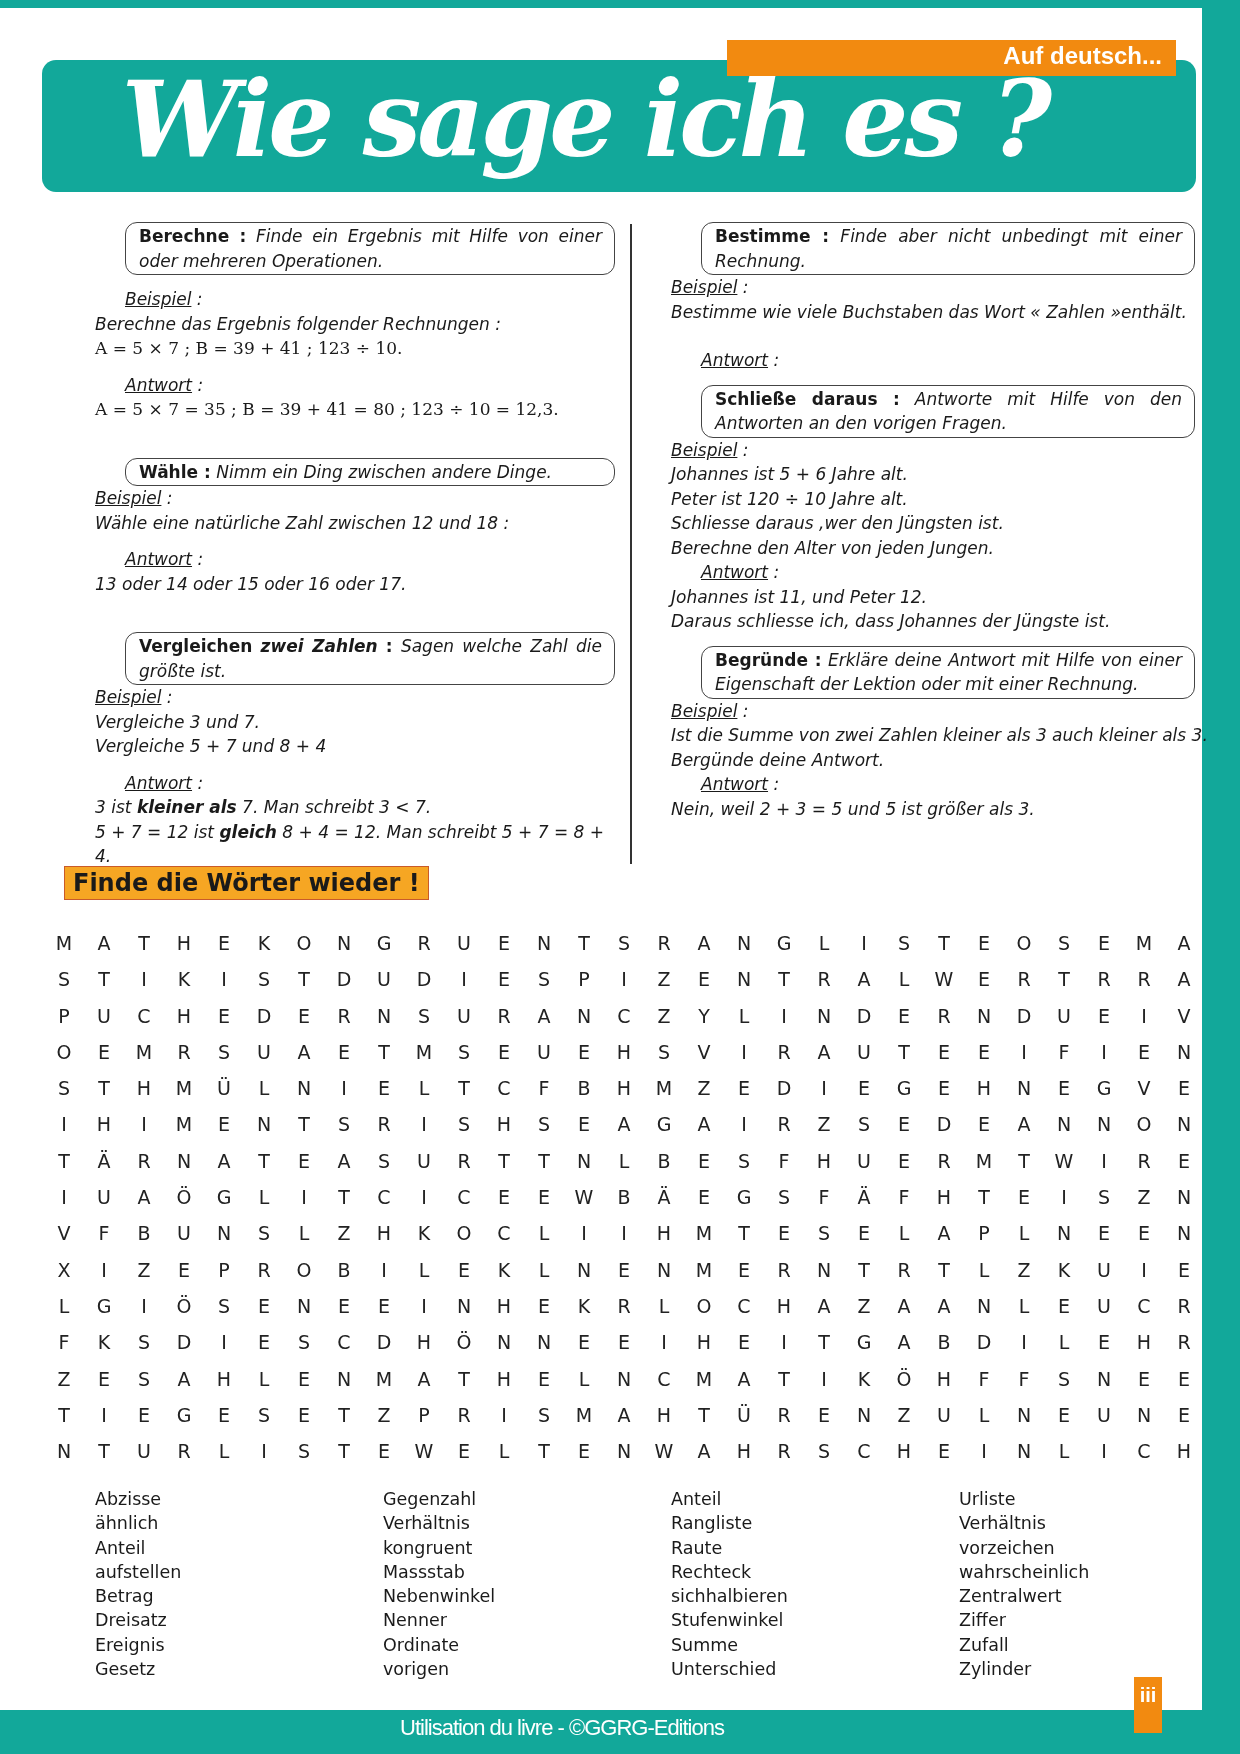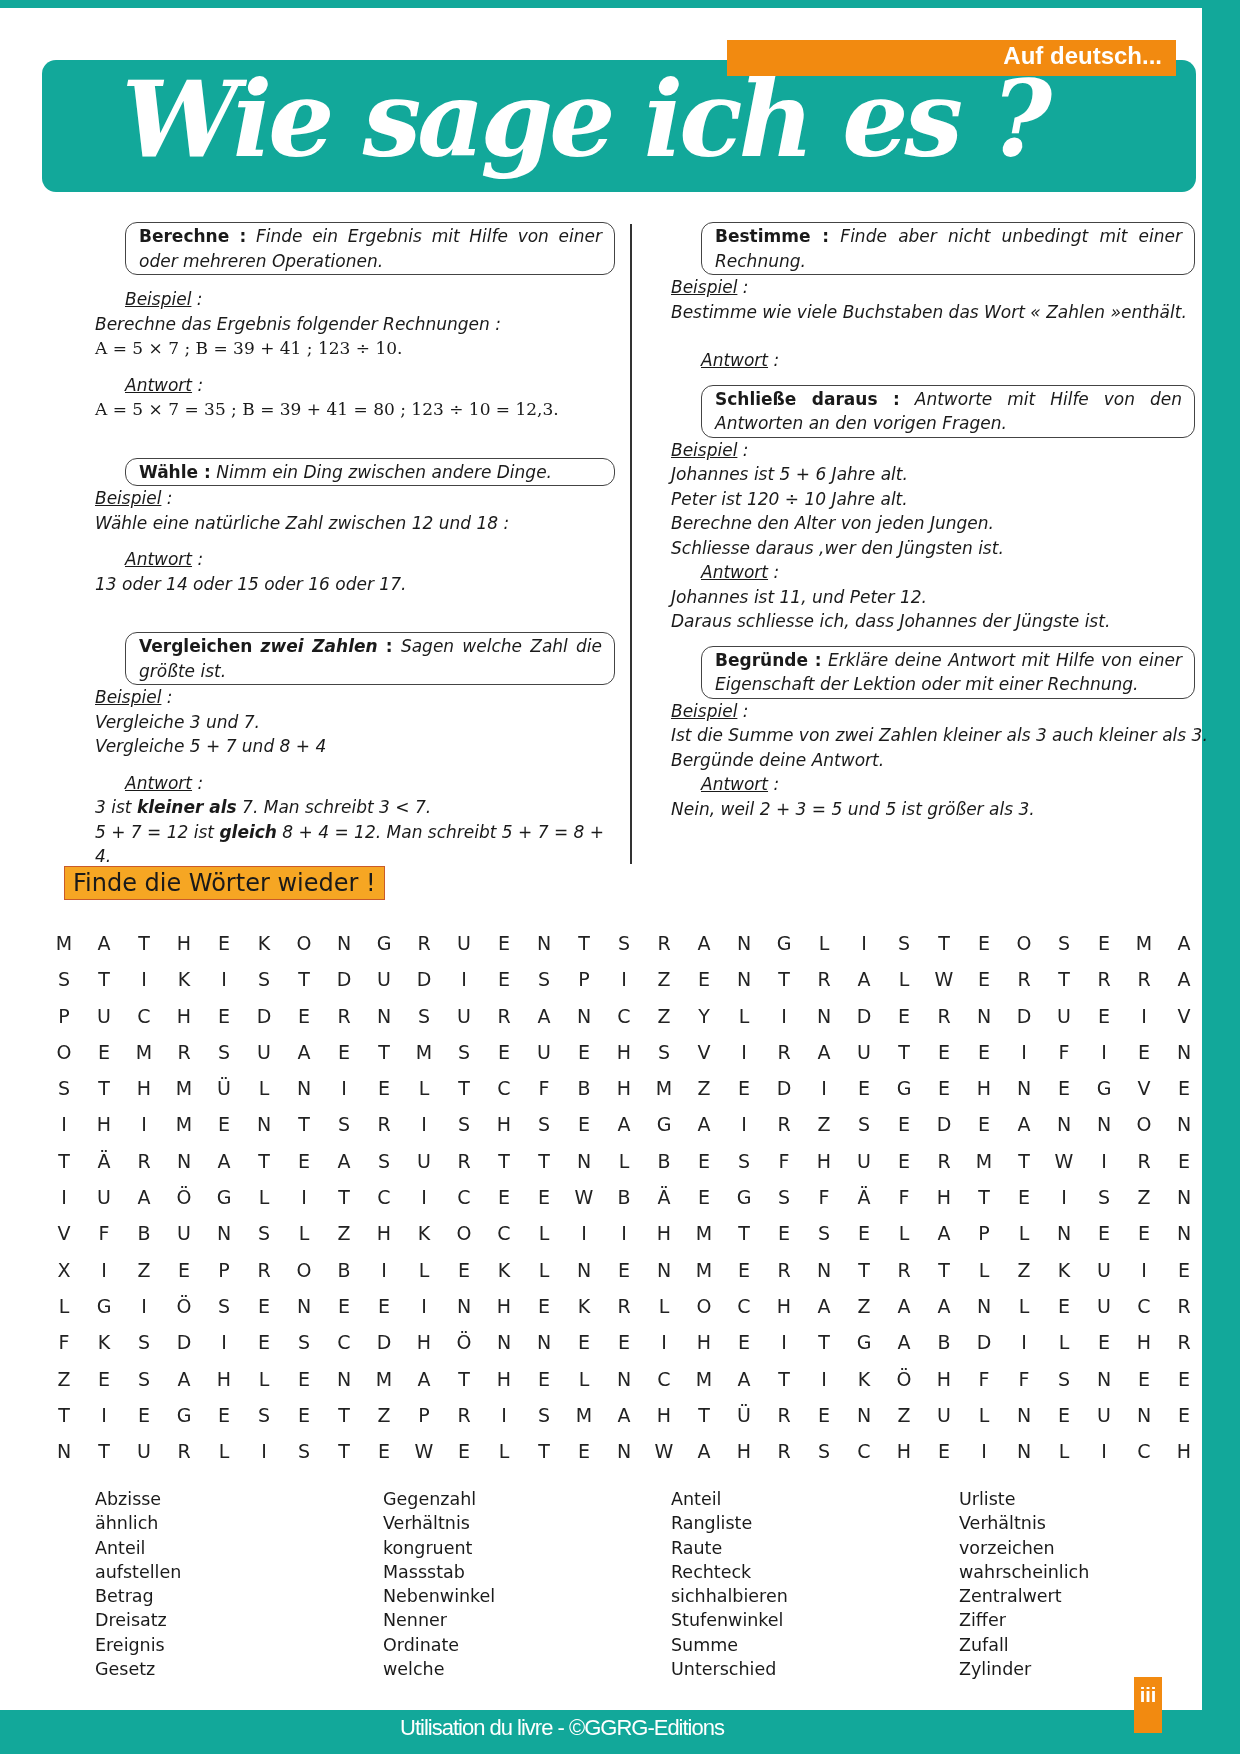--- a/index.html
+++ b/index.html
@@ -24,21 +24,21 @@
   .defbox{border:1.3px solid #444;border-radius:12px;padding:1px 12px 1px 13px;margin-left:30px;text-align:justify;}
   .defbox b{font-weight:bold;}
   .defbox i{font-style:italic;}
   .it{font-style:italic;}
   .lbl{font-style:italic;text-decoration:underline;}
   .ind{padding-left:30px;}
   .math{font-family:"DejaVu Serif",serif;font-style:normal;}
   .gap{height:12px;}
   .gap2{height:24px;}
   .finde{position:absolute;left:64px;top:866px;padding:1px 8px;background:#f6a623;border:1.5px solid #c95a2a;
-       font-weight:normal;font-size:24px;line-height:30px;}
+       font-weight:bold;font-size:24px;line-height:30px;}
   .grid{position:absolute;left:44px;top:925px;width:1160px;display:grid;grid-template-columns:repeat(29,40px);
        grid-auto-rows:36.3px;}
   .grid span{text-align:center;font-size:19px;line-height:36px;color:#222;}
   .words{position:absolute;top:1487px;font-size:17.5px;line-height:24.3px;}
 </style>
 </head>
 <body>
 
 <div class="frame-top"></div>
 <div class="frame-right"></div>
@@ -113,22 +113,22 @@
   </section>
   <div class="gap"></div>
   <section>
     <div class="defbox" style="margin-right:36px">
       <b>Schließe daraus :</b>
       <i>Antworte mit Hilfe von den Antworten an den vorigen Fragen.</i>
     </div>
     <div><span class="lbl">Beispiel</span> <span class="it">:</span></div>
     <div class="it">Johannes ist 5 + 6  Jahre alt.</div>
     <div class="it">Peter ist 120 ÷ 10  Jahre alt.</div>
+    <div class="it">Schliesse daraus ,wer den Jüngsten ist.</div>
     <div class="it">Berechne den Alter von jeden Jungen.</div>
-    <div class="it">Schliesse daraus ,wer den Jüngsten ist.</div>
     <div class="ind"><span class="lbl">Antwort</span> <span class="it">:</span></div>
     <div class="it">Johannes ist 11, und Peter 12.</div>
     <div class="it">Daraus schliesse ich, dass Johannes der Jüngste ist.</div>
   </section>
   <div class="gap"></div>
   <section>
     <div class="defbox" style="margin-right:36px">
       <b>Begründe :</b>
       <i>Erkläre deine Antwort mit Hilfe von einer Eigenschaft der Lektion oder mit einer Rechnung.</i>
     </div>
@@ -592,21 +592,21 @@
       <div>Gesetz</div>
     </div>
     <div class="words" style="left: 383px;">
       <div>Gegenzahl</div>
       <div>Verhältnis</div>
       <div>kongruent</div>
       <div>Massstab</div>
       <div>Nebenwinkel</div>
       <div>Nenner</div>
       <div>Ordinate</div>
-      <div>welche</div>
+      <div>vorigen</div>
     </div>
     <div class="words" style="left: 671px;">
       <div>Anteil</div>
       <div>Rangliste</div>
       <div>Raute</div>
       <div>Rechteck</div>
       <div>sichhalbieren</div>
       <div>Stufenwinkel</div>
       <div>Summe</div>
       <div>Unterschied</div>

